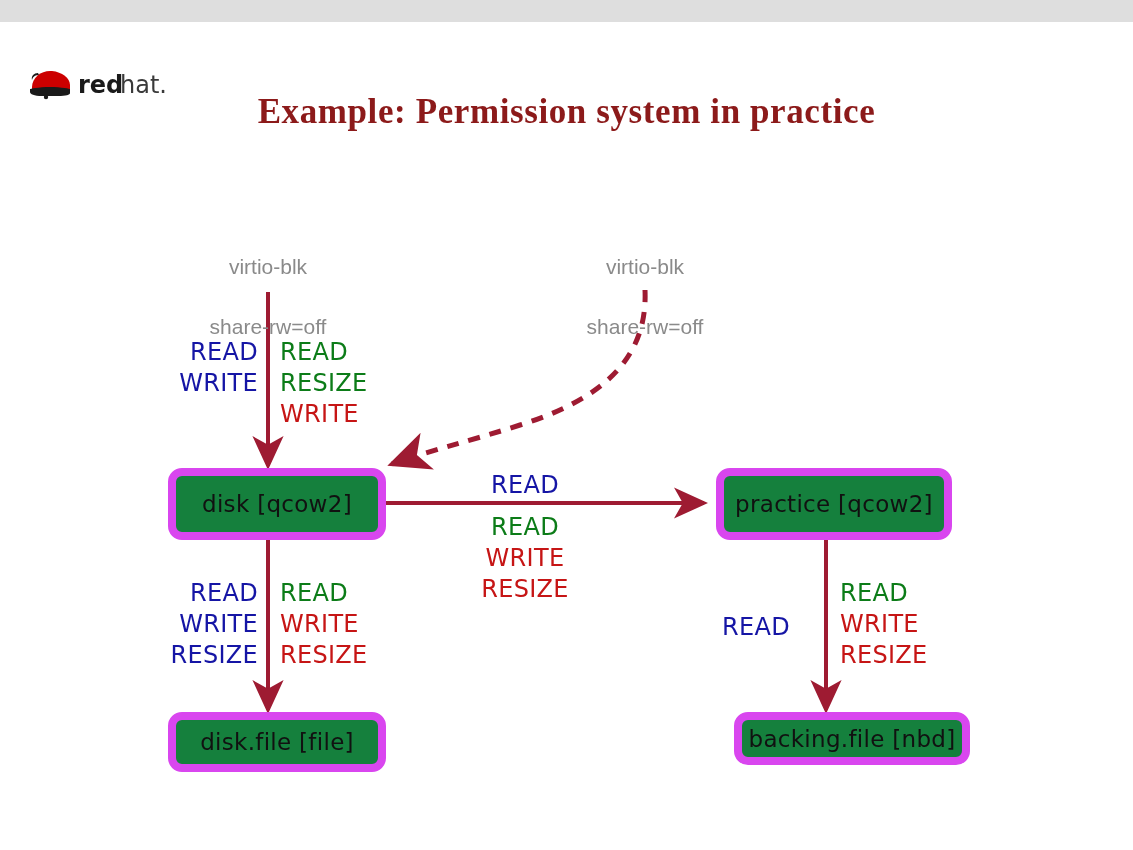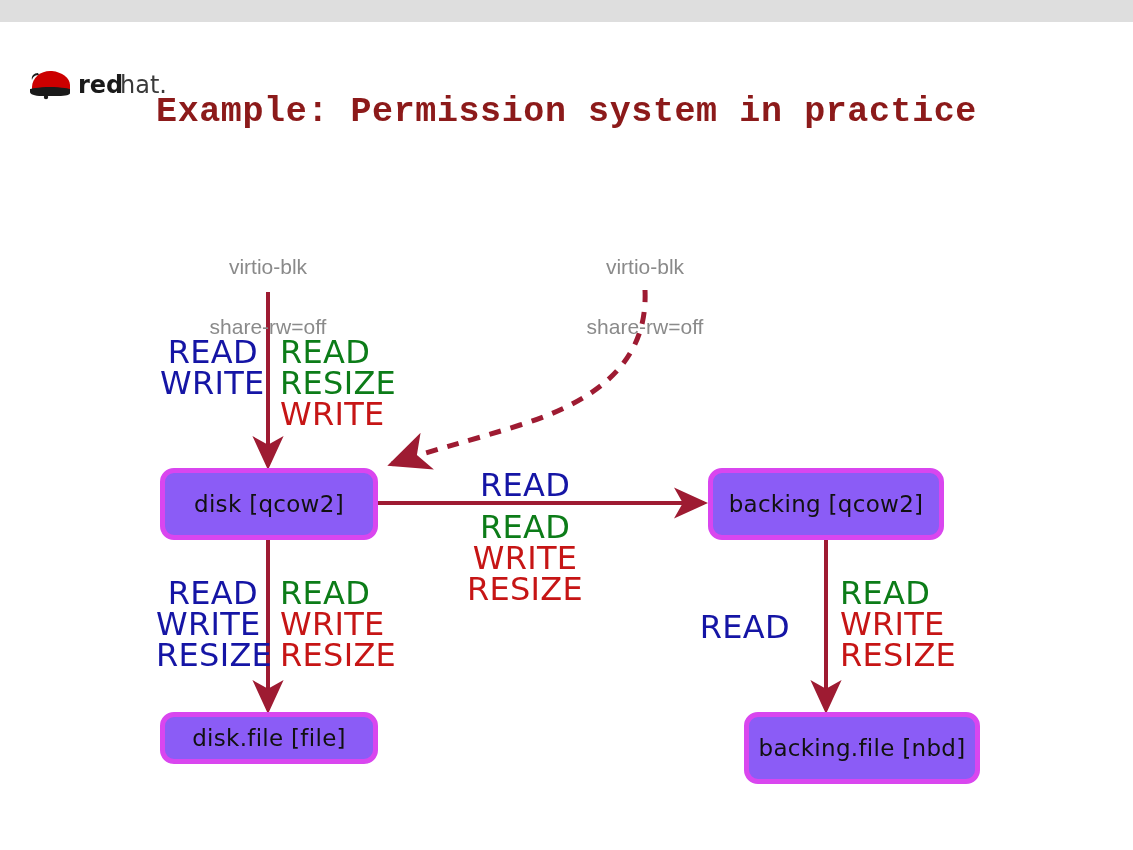--- a/index.html
+++ b/index.html
@@ -34,68 +34,69 @@
   
   .slide-title {
     position: absolute;
     left: 0; top: 92px;
     width: 1133px;
     text-align: center;
     color: #8c1a1a;
     font-size: 35px;
     font-weight: bold;
     letter-spacing: 0.6px;
-    font-family: Liberation Mono, monospace;
+    font-family: Liberation Serif, serif;
   }
 
   
   .canvas {
     position: absolute;
     left: 0; top: 0;
     width: 1133px; height: 850px;
   }
   .canvas svg { display: block; }
 
   
   .node {
     position: absolute;
     box-sizing: border-box;
-    border: 5px solid #d946ef;
+    border: 8px solid #d946ef;
     border-radius: 14px;
-    background: #8b5cf6;
+    background: #15803d;
     color: #111111;
     font-size: 23px;
     font-family: "DejaVu Sans", sans-serif;
     display: flex;
     align-items: center;
     justify-content: center;
     letter-spacing: 0.3px;
+    margin-left: 8px;
   }
   #node-disk      { left: 160px; top: 468px; width: 218px; height: 72px; }
   #node-backing   { left: 708px; top: 468px; width: 236px; height: 72px; }
-  #node-diskfile  { left: 160px; top: 712px; width: 218px; height: 52px; }
-  #node-backfile  { left: 744px; top: 712px; width: 236px; height: 72px; }
+  #node-diskfile  { left: 160px; top: 712px; width: 218px; height: 60px; }
+  #node-backfile  { left: 726px; top: 712px; width: 236px; height: 53px; }
 
   
   .device-label {
     position: absolute;
     color: #8a8a8a;
     font-size: 21px;
     line-height: 30px;
     text-align: center;
     font-family: Liberation Sans, sans-serif;
     white-space: pre-line;
   }
   #dev-left  { left: 168px; top: 222px; width: 200px; }
   #dev-right { left: 535px; top: 222px; width: 220px; }
 
   
   .perm {
     position: absolute;
-    font-size: 32px;
+    font-size: 24px;
     line-height: 31px;
     font-family: "DejaVu Sans", sans-serif;
     letter-spacing: 0.3px;
     white-space: nowrap;
   }
   .perm .r { display: block; }
   .blue  { color: #1515a5; }
   .green { color: #0c7c18; }
   .red   { color: #c61515; }
 
@@ -202,17 +203,17 @@
 </div>
 
 <div class="perm align-left" id="perm-right-stack">
   <span class="r green">READ</span>
   <span class="r red">WRITE</span>
   <span class="r red">RESIZE</span>
 </div>
 
 <div class="node" id="node-disk">disk [qcow2]</div>
 
-<div class="node" id="node-backing">backing [qcow2]</div>
+<div class="node" id="node-backing">practice [qcow2]</div>
 
 <div class="node" id="node-diskfile">disk.file [file]</div>
 
 <div class="node" id="node-backfile">backing.file [nbd]</div>
 
 </body></html>

